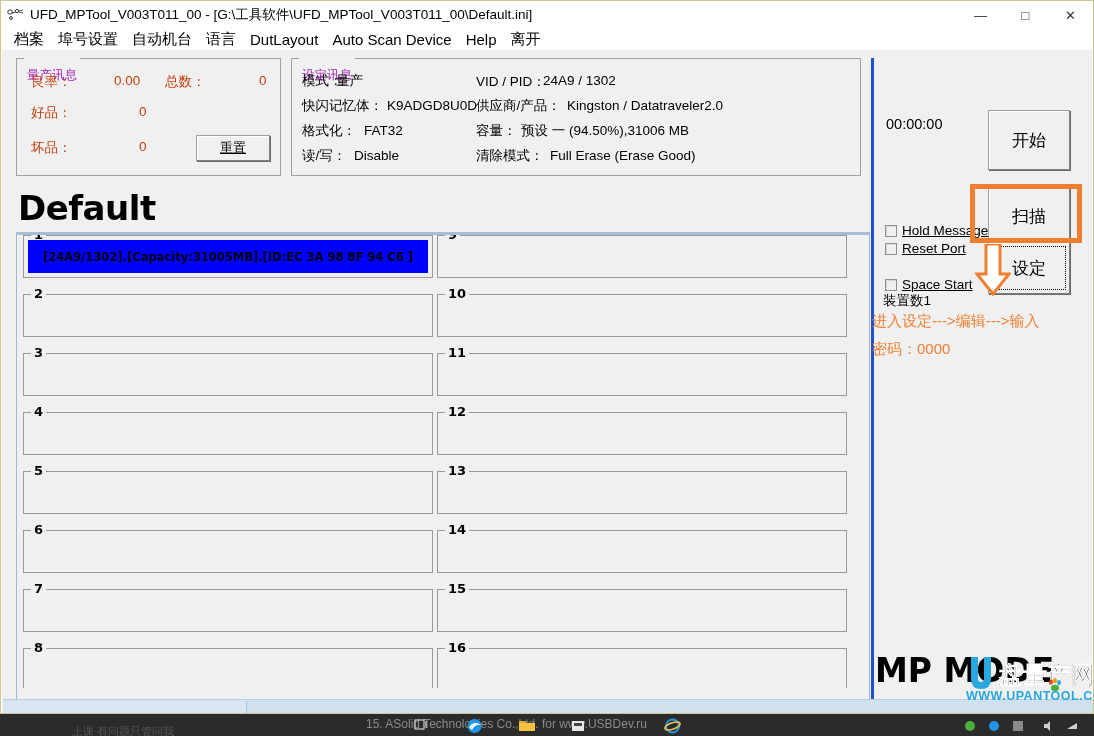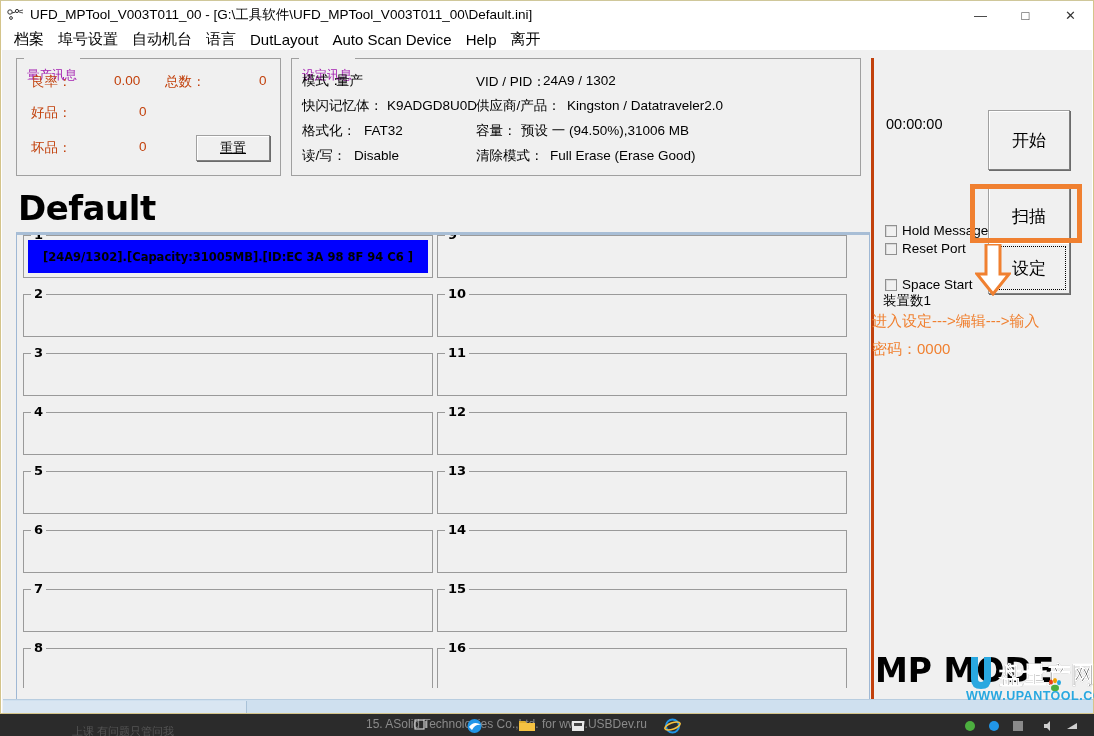--- a/index.html
+++ b/index.html
@@ -168,21 +168,21 @@
     position: absolute; left: 1px; bottom: 0px;
     width: 838px; height: 13px;
     background: #f0f0f0;
   }
 
   
   #right-panel {
     position: absolute; left: 869px; top: 8px;
     width: 216px; height: 650px;
     background: #f0f0f0;
-    border-left: 3px solid #c2410c;
+    border-left: 3px solid #1d4ed8;
   }
   #timer-text {
     position: absolute; left: 12px; top: 58px;
     font-size: 14.5px; color: #000;
     font-family: "Liberation Sans", sans-serif;
   }
   .rp-btn {
     position: absolute; width: 82px;
     font-size: 17px;
   }
@@ -190,21 +190,21 @@
   #btn-scan  { left: 114px; top: 128px; height: 60px; }
   #btn-set   { left: 114px; top: 184px; height: 52px; }
   #btn-set .focus-ring {
     position: absolute; left: 3px; top: 3px; right: 3px; bottom: 3px;
     border: 1px dotted #000;
     display: flex; align-items: center; justify-content: center;
   }
 
   .chk-row {
     position: absolute; display: flex; align-items: center;
-    font-size: 13.5px; color: #000; white-space: nowrap;
+    font-size: 13.5px; color: #000; white-space: nowrap; text-decoration: underline;
   }
   .chk-box {
     width: 12px; height: 12px;
     border: 1px solid #909090;
     background: #f0f0f0;
     box-shadow: inset 1px 1px 0 #d8d8d8;
     margin-right: 5px; flex: none;
   }
   #chk-hold  { left: 11px; top: 165px; }
   #chk-reset { left: 11px; top: 183px; }

